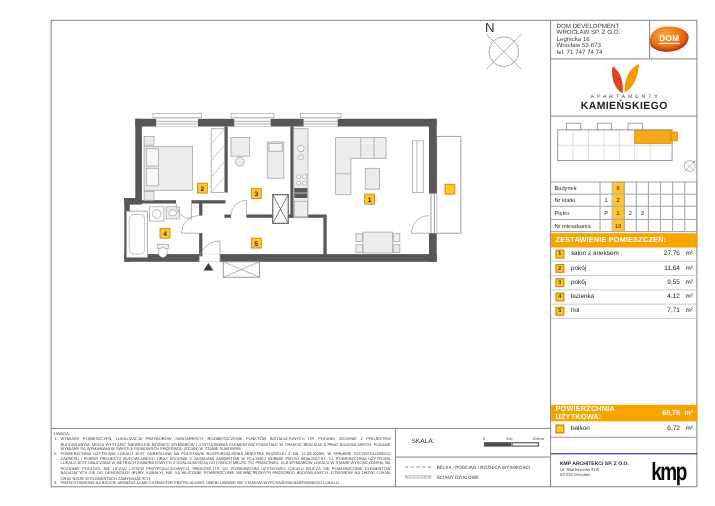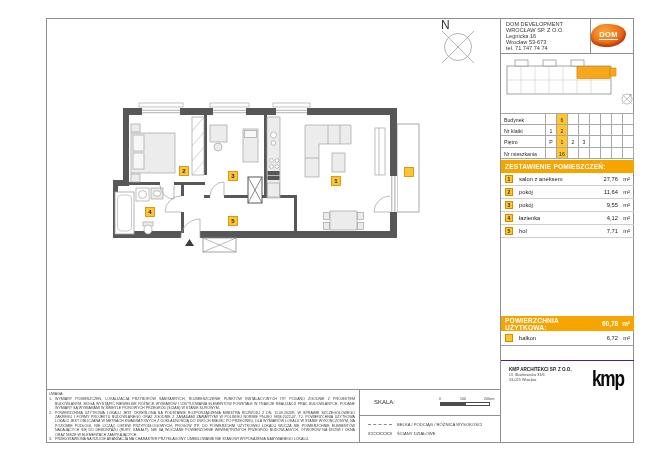--- a/index.html
+++ b/index.html
@@ -257,20 +257,28 @@
       <div>Wrocław 53-673</div>
       <div>tel. 71 747 74 74</div>
     </div>
     <div class="dom-cell">
       <div class="dom-blob">
           <span>DOM</span>
         </div>
     </div>
   </div>
 
+  <div class="sec-b">
+    <svg class="brand-mark" width="26" height="28" viewBox="0 0 26 28">
+      <path d="M11,28 C3,23 0,13 2,3 C9,8 12,17 11,28 Z" fill="#E2431E"></path>
+      <path d="M13,27 C12,15 17,5 26,1 C25,13 21,23 13,27 Z" fill="#F59B00"></path>
+    </svg>
+    <div class="brand-sub">APARTAMENTY</div>
+    <div class="brand-main">KAMIEŃSKIEGO</div>
+  </div>
 
   <div class="sec-c">
     <svg class="abs" style="left:4px;top:4px;" width="112" height="44" viewBox="0 0 112 44">
       <rect x="2" y="8" width="104" height="28" fill="#fff" stroke="#8a8a8a" stroke-width="0.8"></rect>
       <rect x="10" y="2" width="13" height="6" fill="#fff" stroke="#8a8a8a" stroke-width="0.7"></rect>
       <rect x="38" y="2" width="13" height="6" fill="#fff" stroke="#8a8a8a" stroke-width="0.7"></rect>
       <rect x="66" y="2" width="13" height="6" fill="#fff" stroke="#8a8a8a" stroke-width="0.7"></rect>
       <g stroke="#c0c0c0" stroke-width="0.5">
         <line x1="16" y1="8" x2="16" y2="36"></line>
           <line x1="30" y1="8" x2="30" y2="36"></line>

